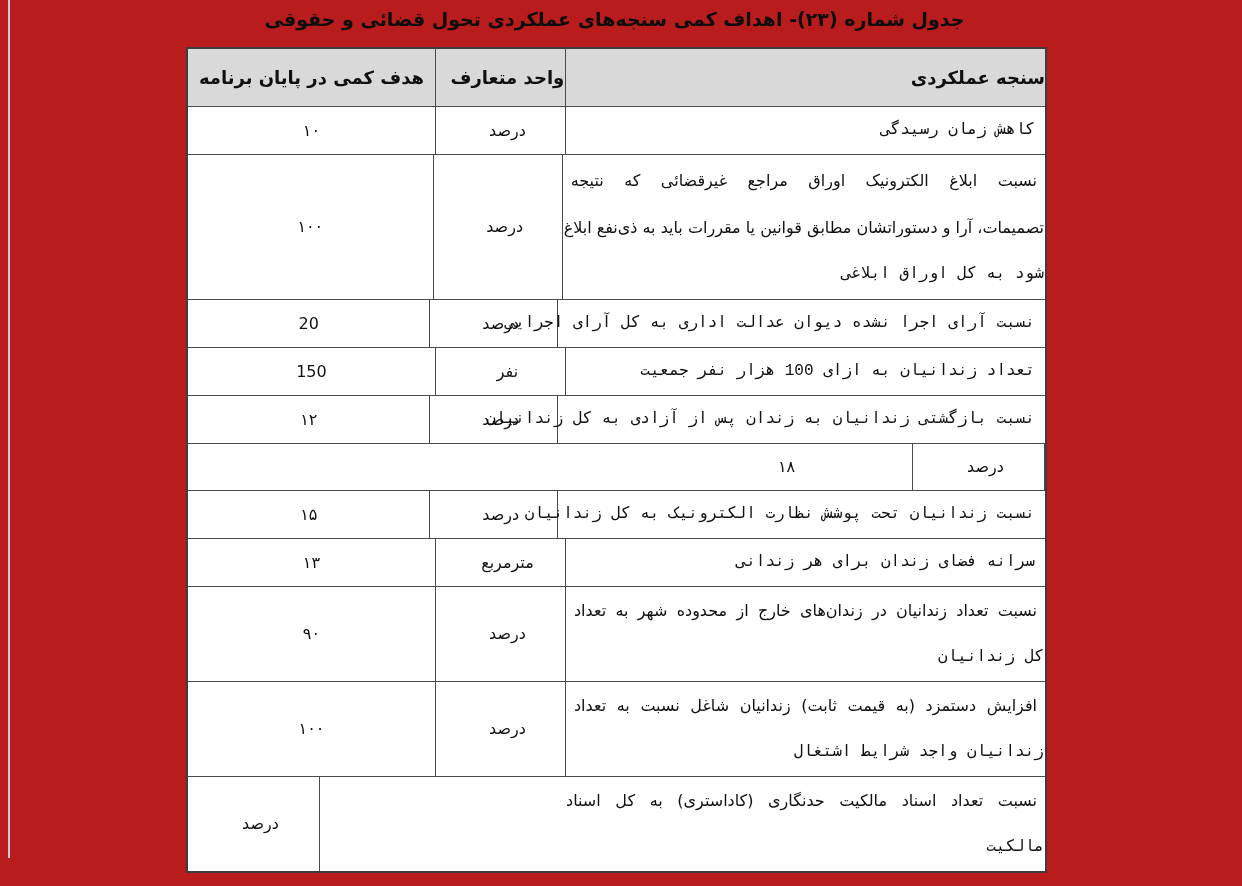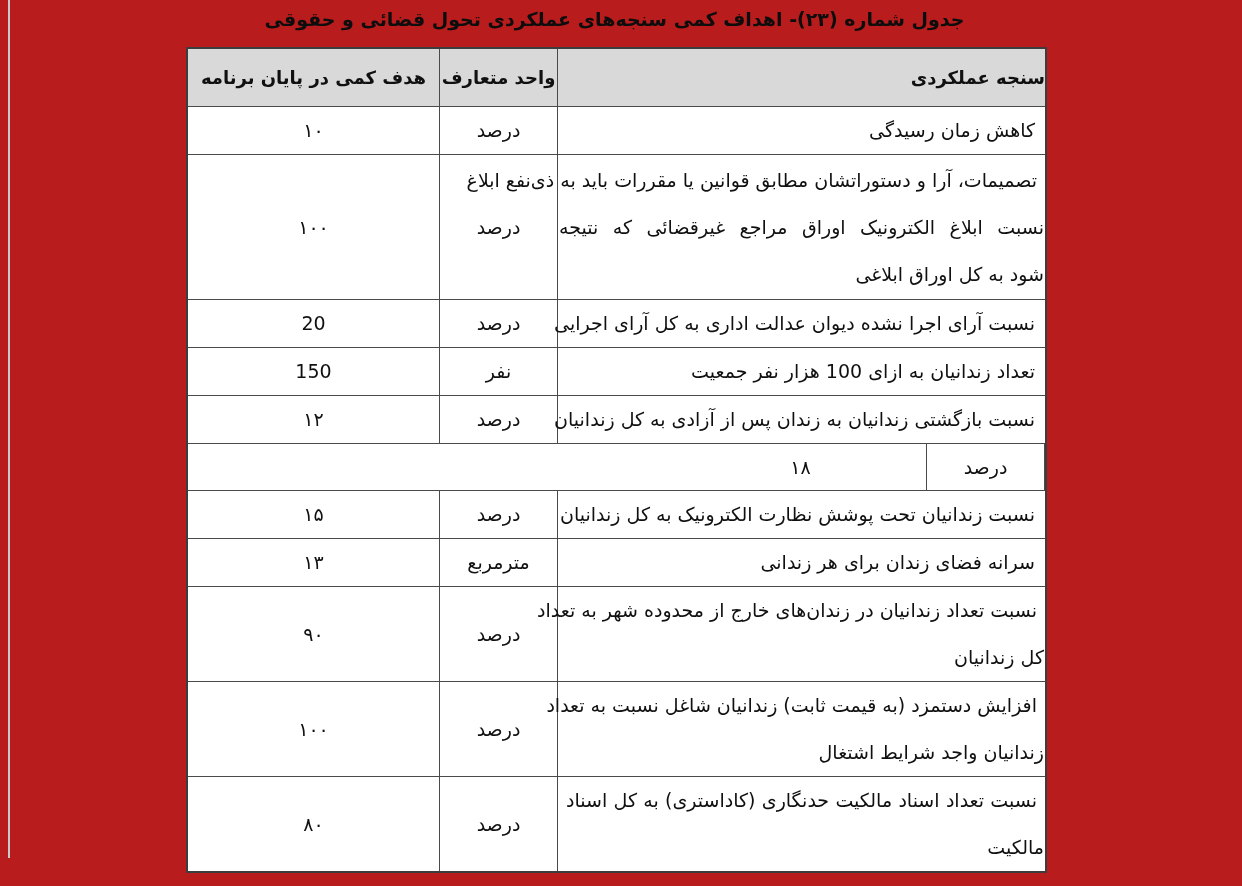--- a/index.html
+++ b/index.html
@@ -65,43 +65,43 @@
     box-sizing: border-box;
   }
   .tr:last-child { border-bottom: none; }
   .td {
     box-sizing: border-box;
     display: flex;
     flex-direction: column;
     justify-content: center;
     direction: rtl;
     color: #101010;
-    font-size: 19px;
+    font-size: 16px;
   }
   .td-measure { width: 487px; }
-  .td-unit    { width: 118px; border-right: 1.5px solid #4a4a4a; text-align: center; }
+  .td-unit    { width: 118px; border-right: 1.5px solid #4a4a4a; text-align: center; margin-left: 14px; }
   .td-target  { width: 252px; border-right: 1.5px solid #4a4a4a; text-align: center; }
   .tr-header {
     height: 58px;
     background: #d9d9d9;
     font-weight: bold;
   }
   .tr-header .td { font-size: 18px; }
   .rows-1 { min-height: 47px; }
   .rows-2 { min-height: 94px; justify-content: space-between; }
   .rows-3 { min-height: 145px; }
   .measure-line {
     line-height: 47px;
     text-align: justify;
     text-align-last: justify; 
     padding: 0 8px;
     white-space: nowrap;
   }
   .measure-line:not(:first-child) { padding: 0 1px; }
-  .measure-line:last-child { text-align-last: right; }
+  .measure-line:last-child { text-align-last: right; font-family: Liberation Mono, monospace; }
   .measure-line:only-child { padding: 0 10px; text-align-last: right; }
   .unit-text, .target-text {
     text-align: center;
     line-height: 1;
   }
 </style>
 </head>
 <body>
 
 <div id="page">
@@ -125,22 +125,22 @@
     <div class="td td-unit">
       <div class="unit-text">درصد</div>
     </div>
     <div class="td td-target">
       <div class="target-text">۱۰</div>
     </div>
   </div>
 
   <div class="tr rows-3">
     <div class="td td-measure">
+          <div class="measure-line">نسبت ابلاغ الکترونیک اوراق مراجع غیرقضائی که نتیجه</div>
           <div class="measure-line">تصمیمات، آرا و دستوراتشان مطابق قوانین یا مقررات باید به ذی‌نفع ابلاغ</div>
-          <div class="measure-line">نسبت ابلاغ الکترونیک اوراق مراجع غیرقضائی که نتیجه</div>
           <div class="measure-line">شود به کل اوراق ابلاغی</div>
         </div>
     <div class="td td-unit">
       <div class="unit-text">درصد</div>
     </div>
     <div class="td td-target">
       <div class="target-text">۱۰۰</div>
     </div>
   </div>
 
@@ -240,19 +240,16 @@
   </div>
 
   <div class="tr rows-2">
     <div class="td td-measure">
           <div class="measure-line">نسبت تعداد اسناد مالکیت حدنگاری (کاداستری) به کل اسناد</div>
           <div class="measure-line">مالکیت</div>
         </div>
     <div class="td td-unit">
       <div class="unit-text">درصد</div>
     </div>
-    <div class="td td-target">
-      <div class="target-text">۸۰</div>
-    </div>
   </div>
 </div>
 
 </div>
 
 </body></html>

